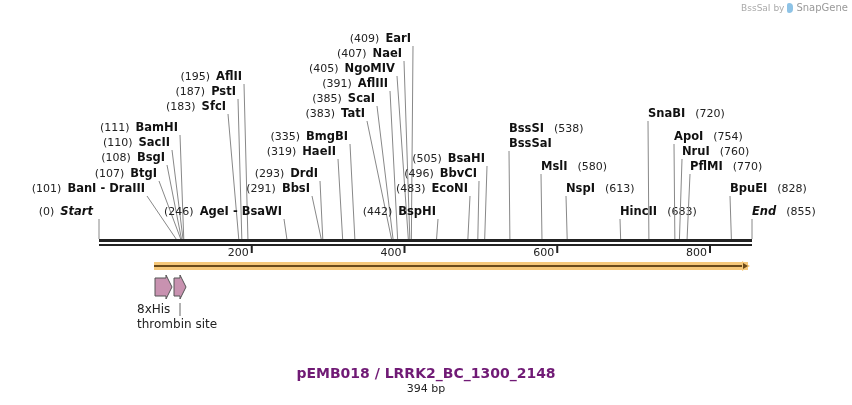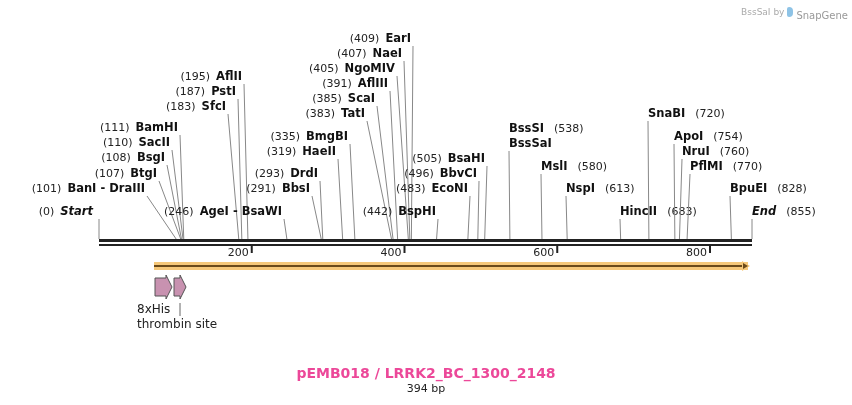--- a/index.html
+++ b/index.html
@@ -5,26 +5,26 @@
   html, body { margin:0; padding:0; background:#ffffff; }
   body { width:852px; height:405px; position:relative; overflow:hidden;
          font-family:"DejaVu Sans", sans-serif; color:#111; }
   #map { position:absolute; left:0; top:0; }
   .lbl-pos { font-size:11px; fill:#222; }
   .lbl-name { font-size:11.5px; font-weight:bold; fill:#111; }
   .lbl-end { font-size:11.5px; font-weight:bold; font-style:italic; fill:#111; }
   .tick-lbl { font-size:11px; fill:#222; }
   .feat-lbl { font-size:12px; fill:#222; }
   .title { position:absolute; left:0; width:852px; text-align:center; top:365px;
-           font-size:14px; font-weight:bold; color:#ec4899; }
+           font-size:14px; font-weight:bold; color:#701a75; }
   .subtitle { position:absolute; left:0; width:852px; text-align:center; top:382px;
               font-size:11px; color:#222; }
   .credit { position:absolute; right:4px; top:2px; font-size:9px; color:#aaa;
             display:flex; align-items:center; gap:3px; }
-  .credit .brand { font-size:10px; color:#999;margin-top:8px; }
+  .credit .brand { font-size:10px; color:#999; }
   .credit .logo { width:6px; height:10px; background:#8ec3e6; border-radius:2px 4px 4px 2px; display:inline-block; }
 </style>
 </head>
 <body>
 
 <div class="credit">
   <span>BssSaI by</span>
   <span class="logo"></span>
   <span class="brand">SnapGene</span>
 </div>

